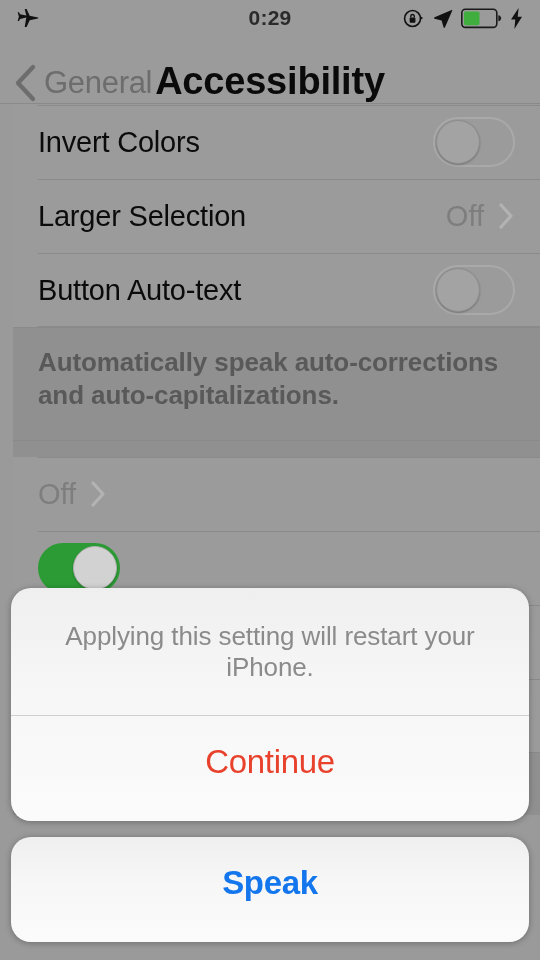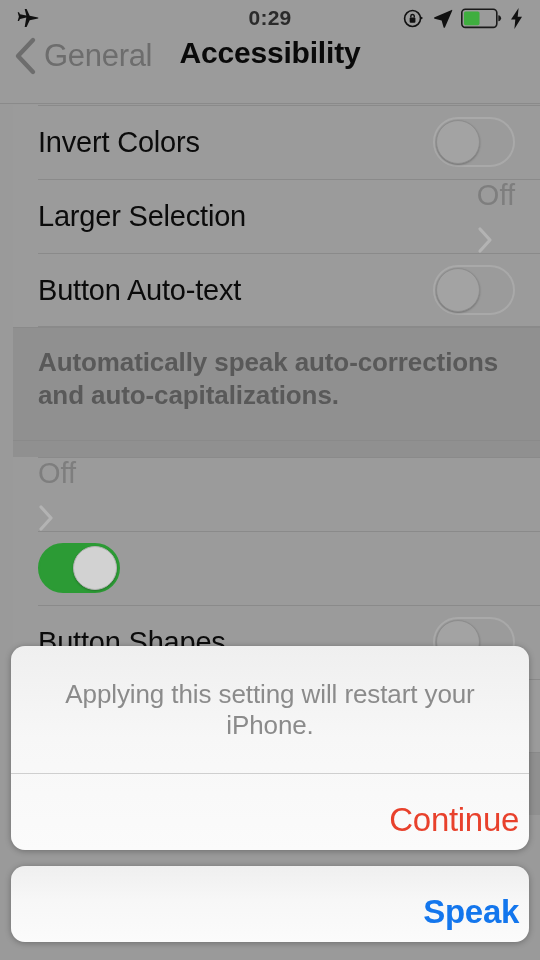--- a/index.html
+++ b/index.html
@@ -34,35 +34,35 @@
     width:150px; display:flex; align-items:center;
     justify-content:flex-end; gap:7px;
   }
   .sb-ic { display:block; }
 
   
   #nav-bar {
     position:absolute; top:36px; left:0;
     width:540px; height:68px;
     background:#9b9b9b;
-    display:flex; align-items:flex-start;
+    display:flex; align-items:flex-end;
     border-bottom:1px solid #8a8a8a;
   }
   #back-button {
     display:flex; align-items:center;
     padding-left:12px; gap:6px;
   }
   #back-chevron { display:block; }
   #back-label {
     font-size:31px; color:#6d6d6d; letter-spacing:-0.3px;
   }
   #nav-title {
     position:absolute; left:0; right:0;
     text-align:center;
-    font-size:30px; font-weight:bold; color:#0a0a0a;
+    font-size:38px; font-weight:bold; color:#0a0a0a;
     letter-spacing:-0.2px;
     pointer-events:none;
   }
 
   
   #table { position:absolute; top:105px; left:0; width:540px;padding-left:13px; }
 
   .group { background:#9b9b9b; }
   .row {
     position:relative;
@@ -77,21 +77,21 @@
     height:1px; background:#8a8a8a;
   }
   .group > .row:last-child::after {
     content:""; position:absolute; bottom:0; left:25px; right:0;
     height:1px; background:#8a8a8a;
   }
   .row-label {
     font-size:29px; color:#0b0b0b; letter-spacing:-0.2px;
     flex:1;
   }
-  .row-right { display:flex; align-items:flex-start; gap:14px;flex-direction:column; }
+  .row-right { display:flex; align-items:center; gap:14px; }
   .row-value { font-size:29px; color:#7e7e7e; }
   .disclosure { display:block; }
 
   
   .toggle {
     position:relative;
     width:82px; height:50px;
     border-radius:25px;
     background:#9b9b9b;
     border:2px solid #a9a9a9;
@@ -129,36 +129,36 @@
     letter-spacing:0.4px;
     background:#909090;
   }
 
   
   #action-sheet {
     position:absolute; left:11px; right:11px;
     bottom:18px;
   }
   .sheet-card {
-    border-radius:14px;
+    border-radius:20px;
     overflow:hidden;
     background:linear-gradient(to bottom,#efefef 0%,#f7f7f7 45%,#fbfbfb 100%);
     box-shadow:0 1px 6px rgba(0,0,0,0.30);
   }
   #sheet-main { margin-bottom:16px; }
   #sheet-message {
     text-align:center;
     font-size:26px; color:#8b8b8b;
     letter-spacing:-0.1px;
     padding:33px 18px 32px 18px;
     border-bottom:1px solid #cfcfcf;
   }
   .sheet-button {
-    text-align:right;
-    padding:27px 10px 11px 10px;
+    text-align:center;
+    padding:27px 10px 40px 10px;
     font-size:33px;
     letter-spacing:-0.3px;
   }
   #continue-button { color:#e8412c; }
   #cancel-button { color:#1376ed; font-weight:bold; }
 </style>
 </head>
 <body>
 
 <div id="screen">

